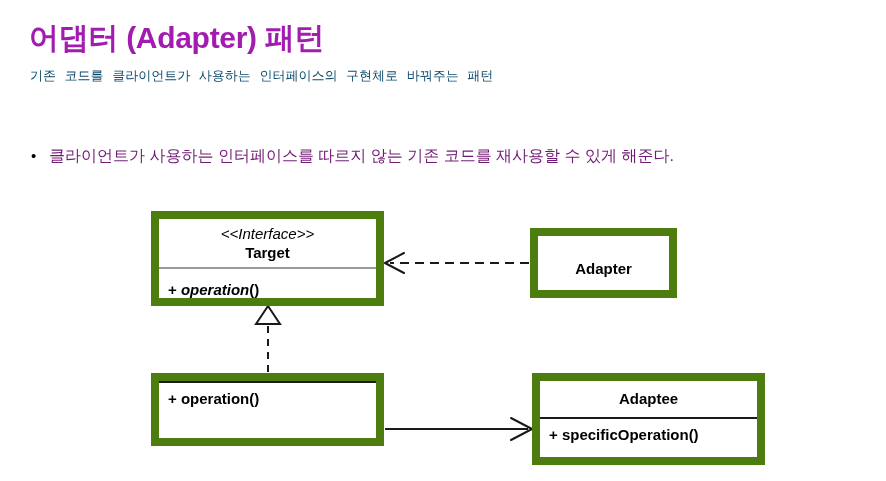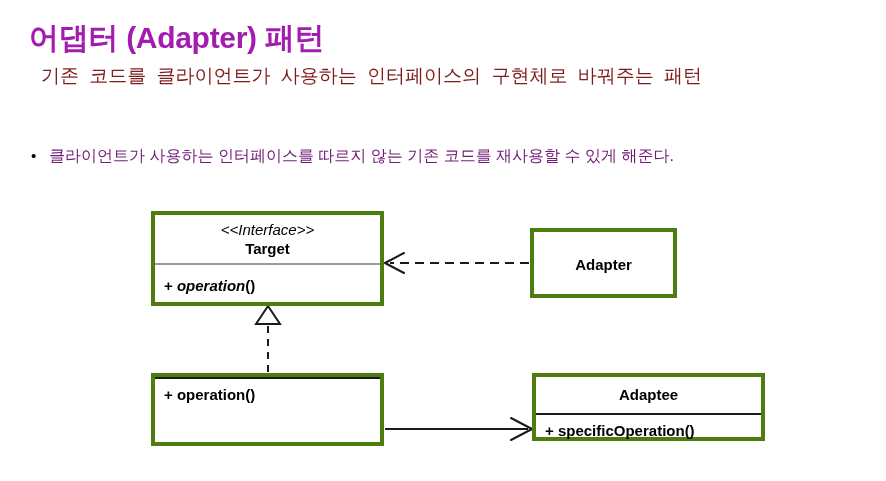--- a/index.html
+++ b/index.html
@@ -24,28 +24,28 @@
     top: 19px;
     font-size: 30px;
     font-weight: bold;
     letter-spacing: -0.3px;
     line-height: 38px;
     white-space: nowrap;
     color: #a21caf;
   }
   .slide-subtitle {
     position: absolute;
-    left: 41px;
+    left: 30px;
     top: 62px;
-    font-size: 19px;
+    font-size: 13px;
     font-weight: normal;
     line-height: 28px;
     word-spacing: 5px;
     white-space: nowrap;
-    color: #7f1d1d;
+    color: #0c4a6e;
   }
 
   
   .bullet-row {
     position: absolute;
     left: 31px;
     top: 144px;
     display: flex;
     align-items: baseline;
     white-space: nowrap;
@@ -69,21 +69,21 @@
     top: 0;
     width: 886px;
     height: 481px;
   }
 
   
   .uml-box {
     position: absolute;
     box-sizing: border-box;
     background: #ffffff;
-    border: 4px solid #4d7c0f;
+    border: 8px solid #4d7c0f;
     z-index: 3;
   }
   .uml-compartment {
     box-sizing: border-box;
     display: flex;
     flex-direction: column;
     align-items: center;
     justify-content: center;
     width: 100%;
   }
@@ -129,21 +129,21 @@
   
   #box-client { left: 530px; top: 228px; width: 147px; height: 70px; }
   #box-client .c-head { height: 66px; }
 
   
   #box-adapter { left: 151px; top: 373px; width: 233px; height: 73px; }
   #box-adapter .c-head { height: 36px; }
   #box-adapter .c-body { height: 33px; }
 
   
-  #box-adaptee { left: 532px; top: 373px; width: 233px; height: 68px; }
+  #box-adaptee { left: 532px; top: 373px; width: 233px; height: 92px; }
   #box-adaptee .c-head { height: 36px; }
   #box-adaptee .c-body { height: 33px; }
 
   
   .connectors {
     position: absolute;
     left: 0;
     top: 0;
     width: 886px;
     height: 481px;

